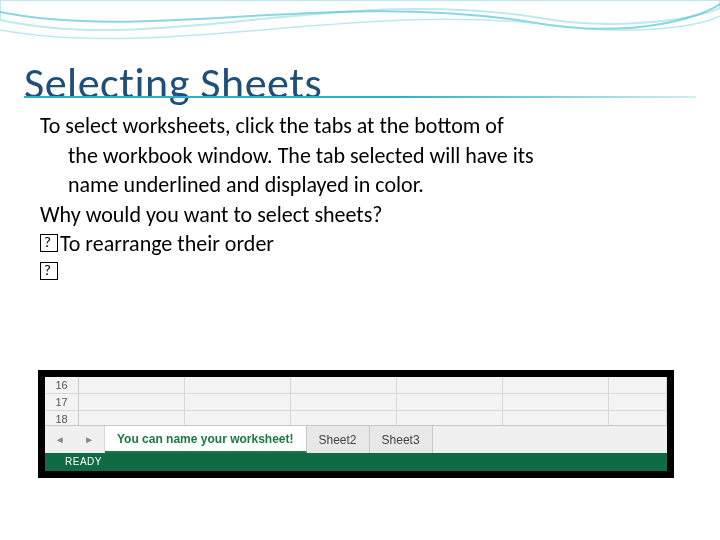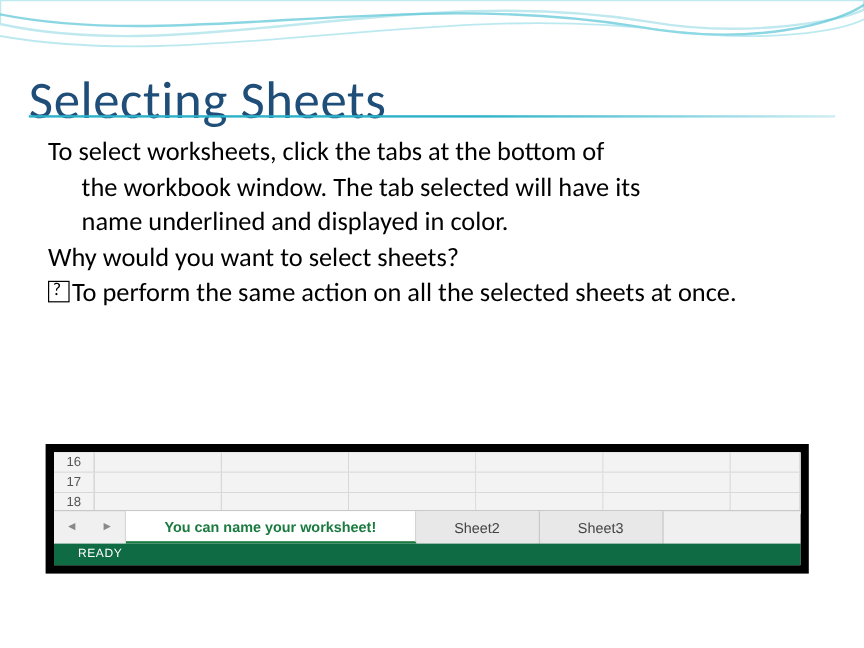--- a/index.html
+++ b/index.html
@@ -109,21 +109,21 @@
   .nav-arrows {
     width: 60px;
     display: flex;
     align-items: center;
     justify-content: space-around;
     color: #888;
     font-size: 10px;
     border-right: 1px solid #d8d8d8;
   }
   .tab {
-    padding: 0 32px;
+    padding: 0 12px;
     display: flex;
     align-items: center;
     border-right: 1px solid #c8c8c8;
     background: #e8e8e8;
     color: #444;
     font-size: 12px;
   }
   .tab.active {
     background: #fff;
     color: #1a7a3f;
@@ -157,23 +157,26 @@
 <h1 class="title">Selecting Sheets</h1>
 <div class="underline"></div>
 
 <div class="body-text">
   <p>
     <span class="bold-inline">To select worksheets</span><span>, click the tabs at the bottom of</span>
   </p>
   <p class="indent">the workbook window. The tab selected will have its</p>
   <p class="indent">name underlined and displayed in color.</p>
   <p>Why would you want to select sheets?</p>
+  <div class="bullet-line">
+    <span class="bullet-glyph"></span>
+    <span>To rearrange their order</span>
+  </div>
   <div class="bullet-line" style="flex-wrap:wrap;">
     <span class="bullet-glyph"></span>
-    <span style="max-width:600px;">To perform the same action on all the selected sheets at once.</span>
   </div>
 </div>
 
 <div class="excel-img">
   <div class="row-grid">
     <div class="hdr-cell row-num">16</div>
     <div class="hdr-cell"></div>
     <div class="hdr-cell"></div>
     <div class="hdr-cell"></div>
     <div class="hdr-cell"></div>

